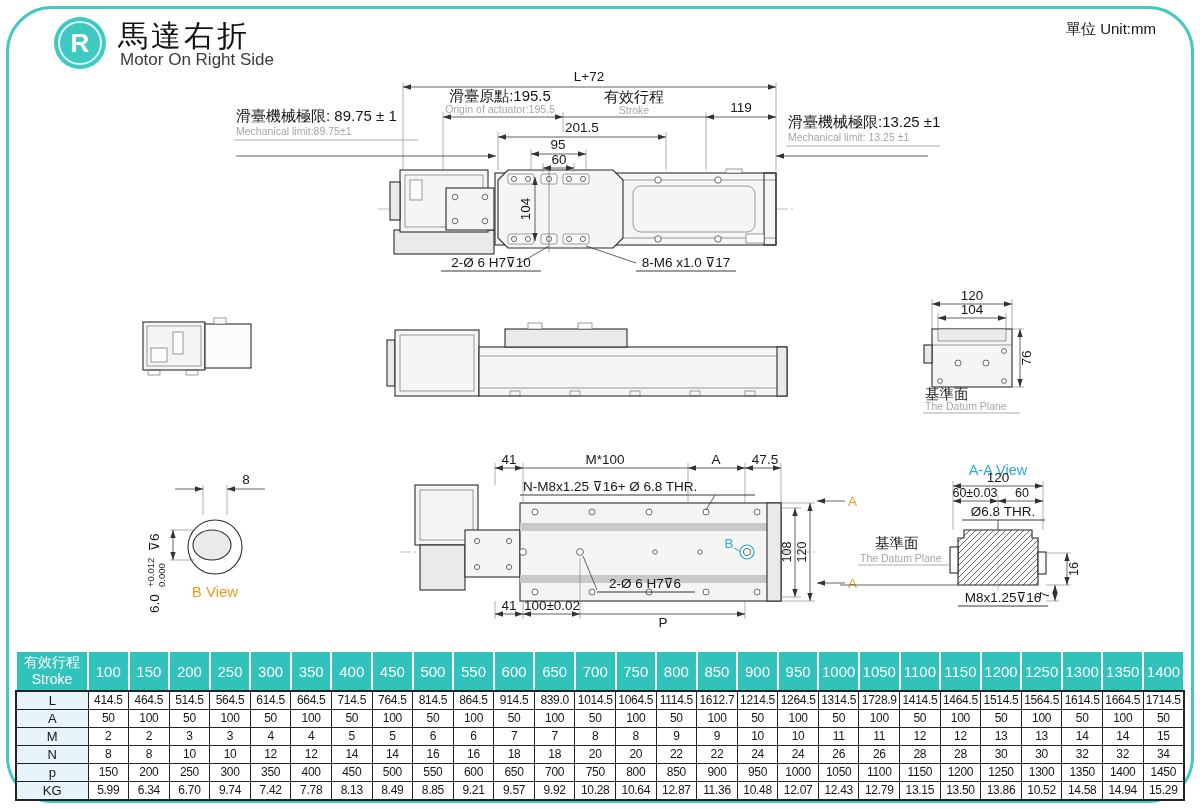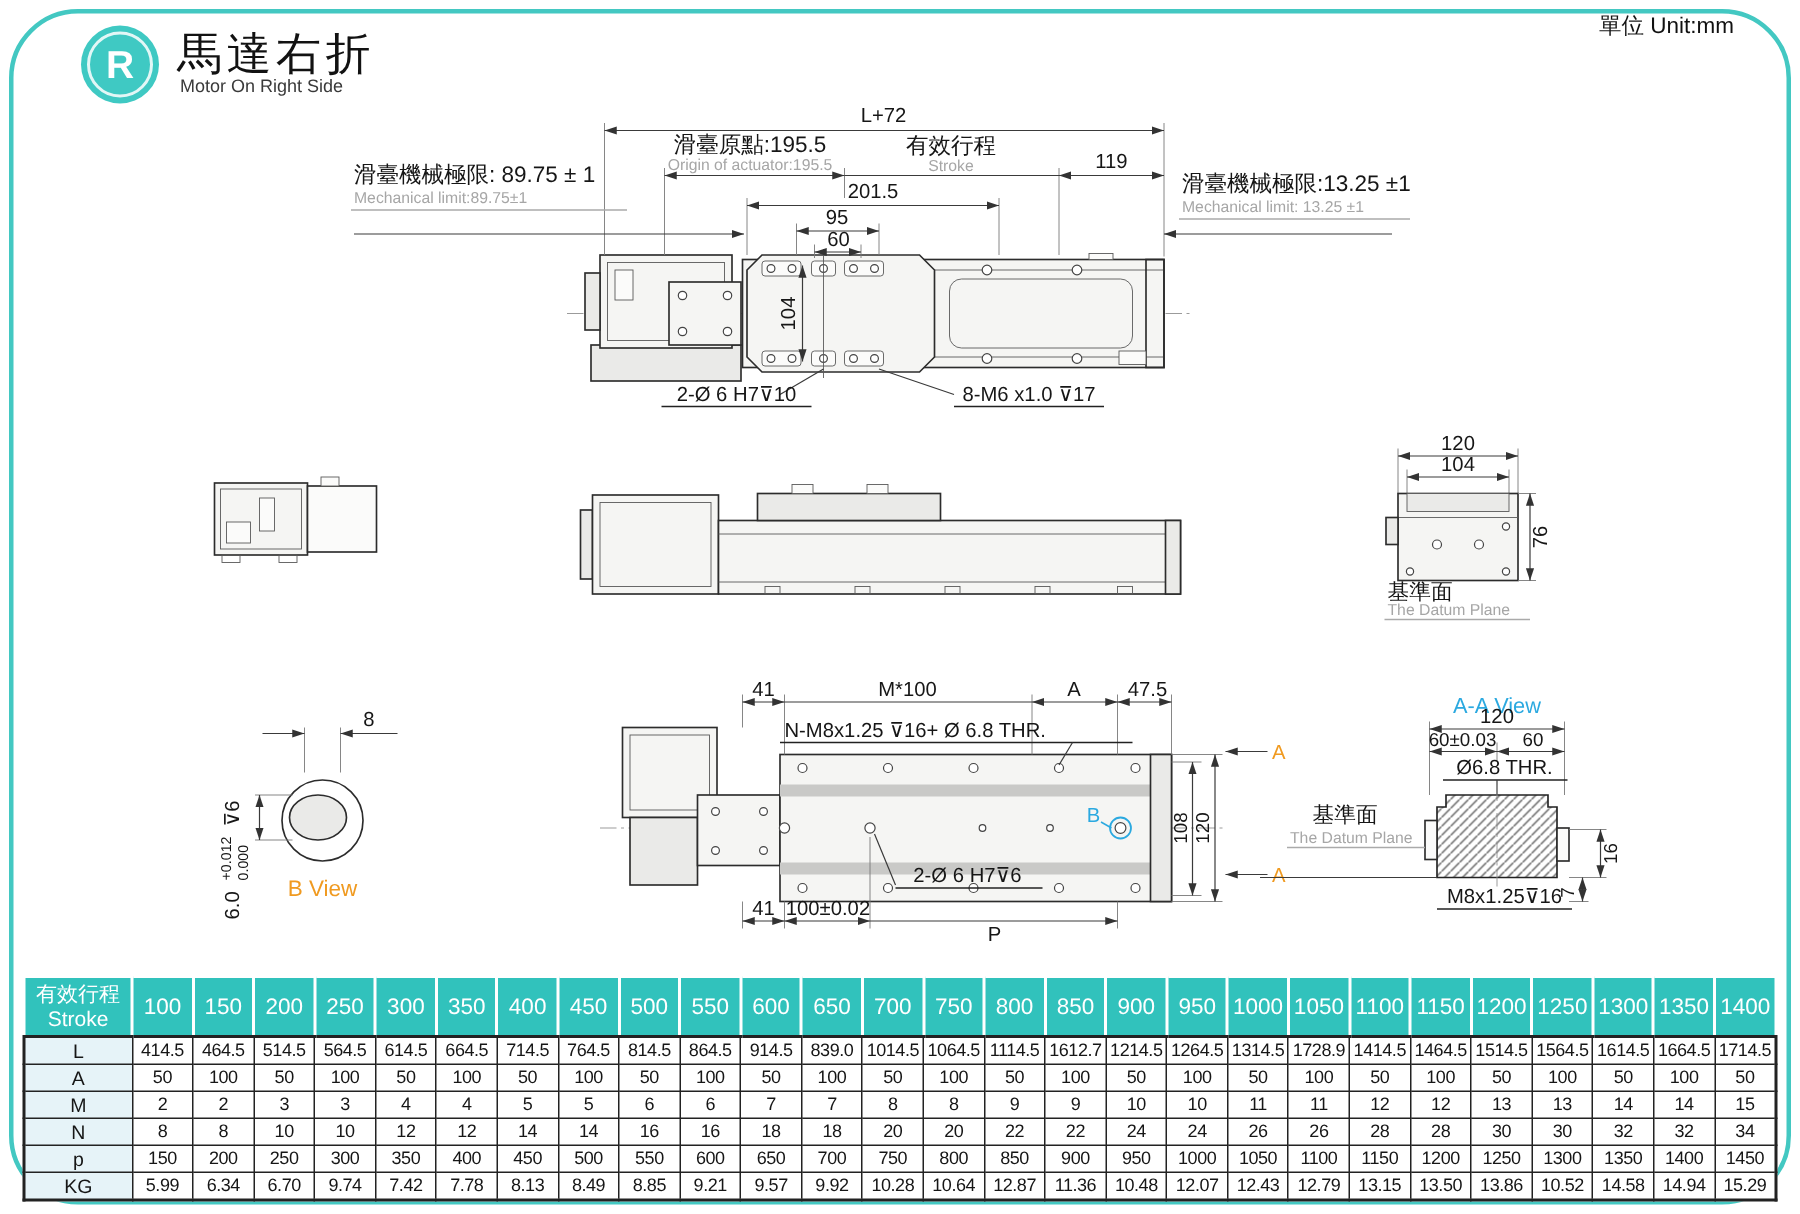--- a/index.html
+++ b/index.html
@@ -6,22 +6,22 @@
   body{width:1200px;height:809px;position:relative;overflow:hidden;
        font-family:"Liberation Sans","DejaVu Sans",sans-serif;color:#161616;}
   .page-border{position:absolute;left:6px;top:6px;right:6px;bottom:6px;
        border:3px solid #43C8C2;border-radius:46px;pointer-events:none;}
   
   .logo{position:absolute;left:54px;top:17px;width:52px;height:52px;border-radius:50%;
         background:#3FC9C3;display:flex;align-items:center;justify-content:center;}
   .logo::after{content:"";position:absolute;inset:4px;border:2px solid #fff;border-radius:50%;opacity:.85;}
   .logo span{color:#fff;font-weight:bold;font-size:26px;}
   .title-zh{position:absolute;left:118px;top:16px;font-size:30px;letter-spacing:3px;color:#121212;}
-  .title-en{position:absolute;left:120px;top:50px;font-size:12px;color:#3a3a3a;}
-  .unit{position:absolute;right:44px;top:8px;font-size:15px;color:#111;}
+  .title-en{position:absolute;left:120px;top:50px;font-size:17px;color:#3a3a3a;}
+  .unit{position:absolute;right:44px;top:20px;font-size:15px;color:#111;}
   
   svg{position:absolute;overflow:visible;}
   #svg-top{left:228px;top:70px;}
   #svg-mid{left:120px;top:293px;}
   #svg-bot{left:115px;top:455px;}
   .ol{stroke:#2c2c2c;stroke-width:1.1;fill:none;}
   .thin{stroke:#5a5a5a;stroke-width:.6;fill:none;}
   .f1{fill:#f5f5f3;} .f2{fill:#eaeae8;} .f3{fill:#fbfbfa;}
   .scr{fill:#fff;stroke:#444;stroke-width:.8;}
   .dim{stroke:#3a3a3a;stroke-width:.8;fill:none;}

